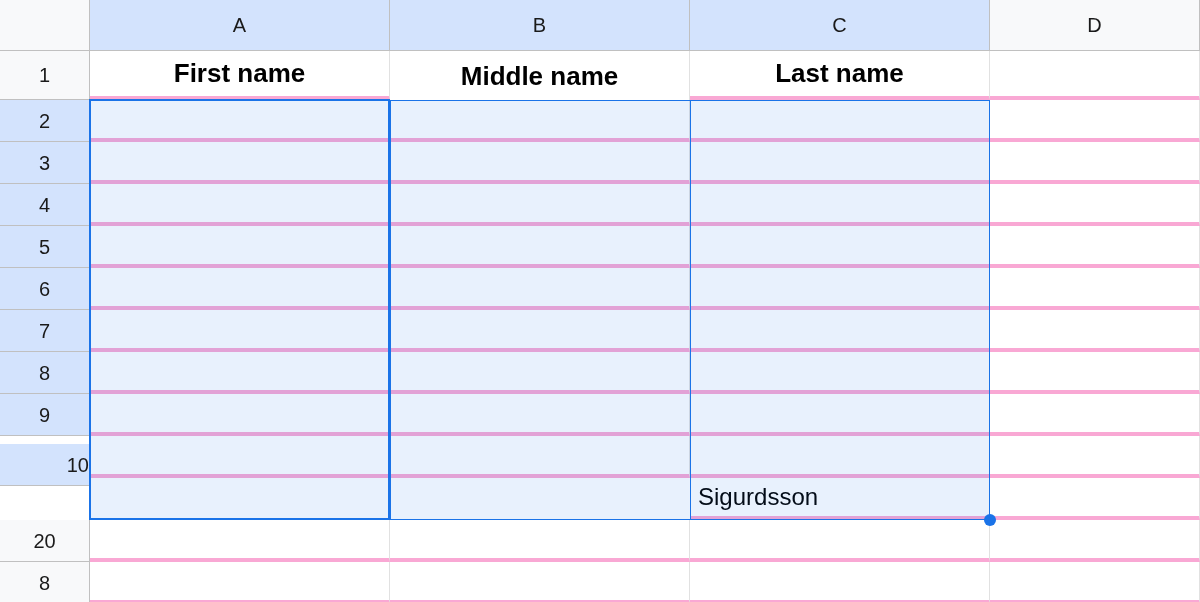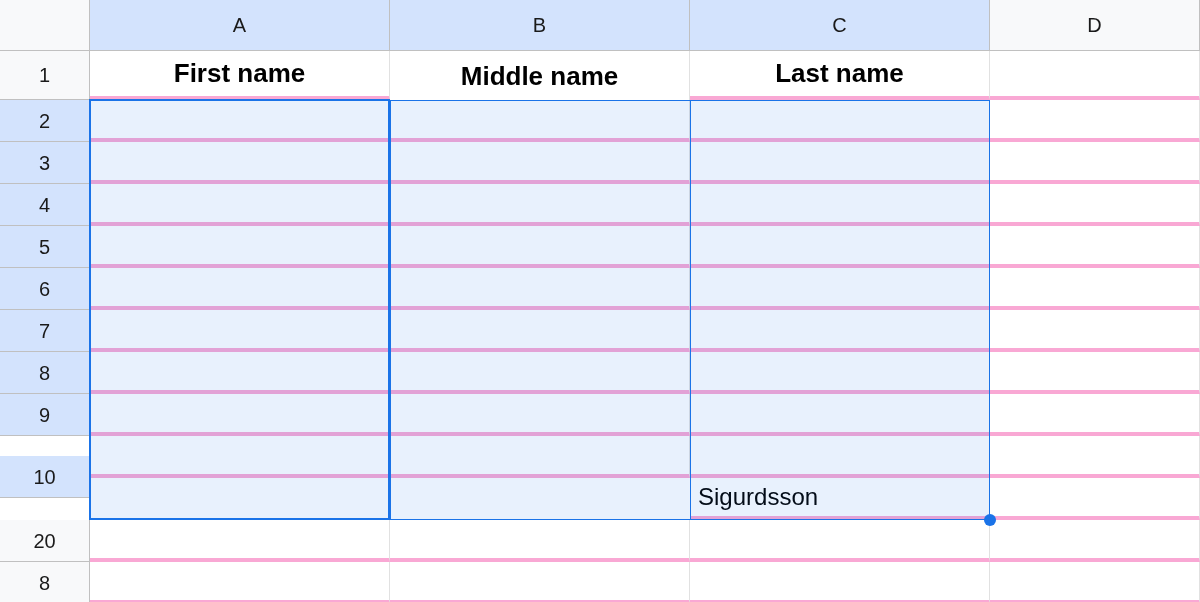--- a/index.html
+++ b/index.html
@@ -121,21 +121,21 @@
 
   <div class="rowhdr normal" style="top:51px;  height:49px; line-height:49px;"><span>1</span></div>
   <div class="rowhdr sel" style="top:100px; height:42px; line-height:42px;"><span>2</span></div>
   <div class="rowhdr sel" style="top:142px; height:42px; line-height:42px;"><span>3</span></div>
   <div class="rowhdr sel" style="top:184px; height:42px; line-height:42px;"><span>4</span></div>
   <div class="rowhdr sel" style="top:226px; height:42px; line-height:42px;"><span>5</span></div>
   <div class="rowhdr sel" style="top:268px; height:42px; line-height:42px;"><span>6</span></div>
   <div class="rowhdr sel" style="top:310px; height:42px; line-height:42px;"><span>7</span></div>
   <div class="rowhdr sel" style="top:352px; height:42px; line-height:42px;"><span>8</span></div>
   <div class="rowhdr sel" style="top:394px; height:42px; line-height:42px;"><span>9</span></div>
-  <div class="rowhdr sel" style="top:456px; height:42px; line-height:42px;"><span>10</span></div>
+  <div class="rowhdr sel" style="top:444px; height:42px; line-height:42px;text-align:right;"><span>10</span></div>
   <div class="rowhdr normal" style="top:520px; height:42px; line-height:42px;"><span>20</span></div>
   <div class="rowhdr normal" style="top:562px; height:42px; line-height:42px;"><span>8</span></div>
 
   <div class="cell hdrcell" style="left:90px;  top:51px; width:300px; height:49px;">First name</div>
   <div class="cell hdrcell" style="left:390px; top:51px; width:300px; height:54px;">Middle name</div>
   <div class="cell hdrcell" style="left:690px; top:51px; width:300px; height:49px;">Last name</div>
   <div class="cell" style="left:990px; top:51px; width:210px; height:49px;"></div>
 
   <div class="cell" style="left:90px;  top:100px; width:300px; height:42px;"></div>
   <div class="cell" style="left:390px; top:100px; width:300px; height:42px;"></div>

